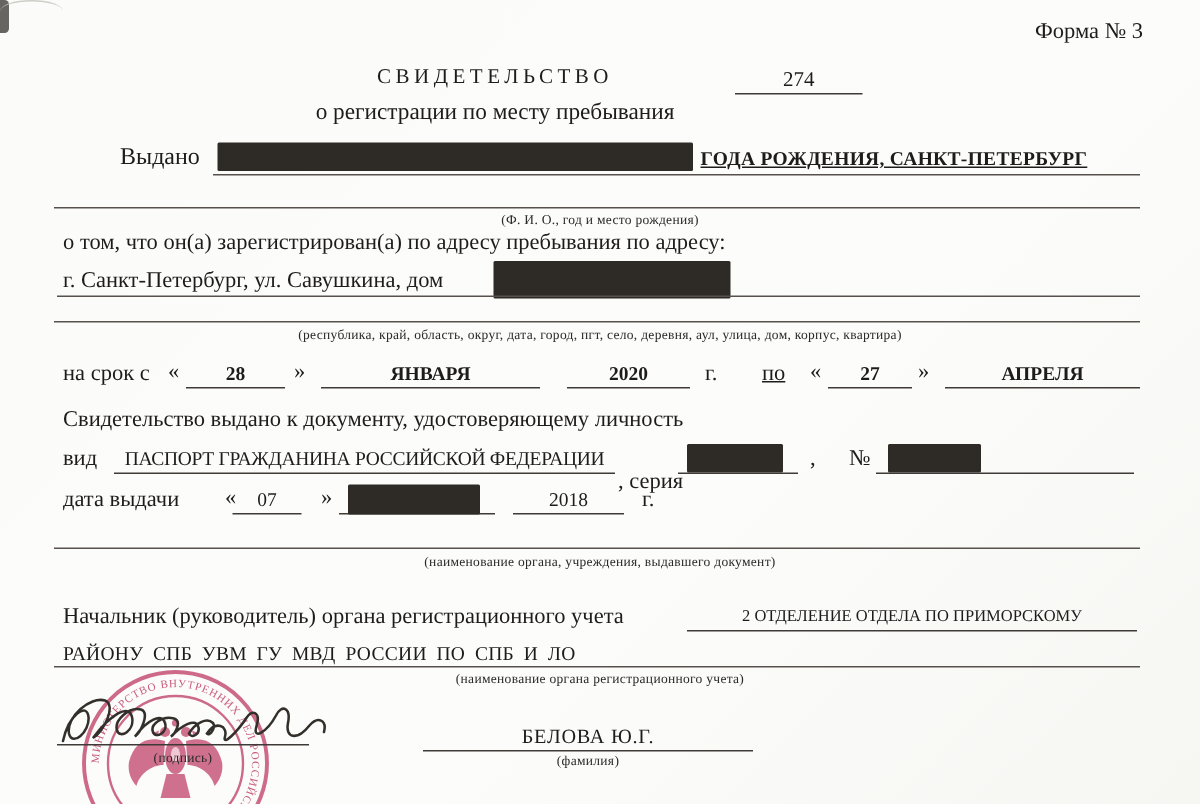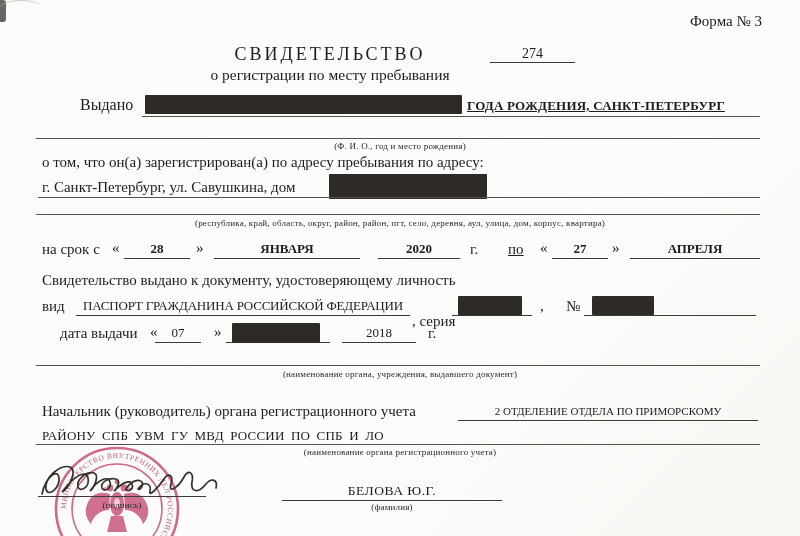--- a/index.html
+++ b/index.html
@@ -25,39 +25,39 @@
 </head>
 <body>
 
 <div class="page">
 
   <div class="abs" style="left:0;top:8;width:6px;height:22px;background:#4b4a46;border-radius:0 3px 3px 0;opacity:.85;"></div>
   <div class="abs" style="left:0;top:184;width:42px;height:14px;border-top:1px solid #c9c8c2;border-radius:50%;opacity:.9;"></div>
 
   <div class="abs fs15" style="right:38px;top:12px;">Форма № 3</div>
 
-  <div class="abs" style="left:165px;top:44px;width:330px;text-align:center;font-size:18px;letter-spacing:3px;">СВИДЕТЕЛЬСТВО</div>
+  <div class="abs" style="left:165px;top:44px;width:330px;text-align:center;font-size:14px;letter-spacing:3px;">СВИДЕТЕЛЬСТВО</div>
   <div class="abs" style="left:490px;top:46px;width:85px;text-align:center;font-size:14px;border-bottom:1.3px solid #3d3a37;">274</div>
   <div class="abs" style="left:130px;top:66px;width:400px;text-align:center;font-size:15.5px;">о регистрации по месту пребывания</div>
 
   <div class="abs fs16" style="left:80px;top:95px;">Выдано</div>
   <div class="abs redact" style="left:145px;top:95px;width:317px;height:19px;"></div>
   <div class="abs boldcaps" style="left:467px;top:98px;">ГОДА РОЖДЕНИЯ, САНКТ-ПЕТЕРБУРГ</div>
   <div class="abs rule" style="left:142px;right:40px;top:116px;"></div>
 
   <div class="abs rule" style="left:36px;right:40px;top:138px;"></div>
   <div class="abs caption" style="left:0;right:0;top:141px;">(Ф. И. О., год и место рождения)</div>
 
   <div class="abs fs15" style="left:42px;top:153px;">о том, что он(а) зарегистрирован(а) по адресу пребывания по адресу:</div>
 
   <div class="abs fs15" style="left:42px;top:178px;">г. Санкт-Петербург, ул. Савушкина, дом</div>
   <div class="abs redact" style="left:329px;top:174px;width:158px;height:25px;"></div>
   <div class="abs rule" style="left:38px;right:40px;top:197px;"></div>
   <div class="abs rule" style="left:36px;right:40px;top:214px;"></div>
-  <div class="abs caption" style="left:0;right:0;top:218px;">(республика, край, область, округ, район, район, пгт, село, деревня, аул, улица, дом, корпус, квартира)</div>
+  <div class="abs caption" style="left:0;right:0;top:218px;">(республика, край, область, округ, дата, город, пгт, село, деревня, аул, улица, дом, корпус, квартира)</div>
 
   <div class="abs fs15 nowrap" style="left:42px;top:240px;">на срок с</div>
   <span class="abs quote" style="left:112px;top:240px;">«</span>
   <div class="abs cell cellbold" style="left:124px;top:240px;width:66px;">28</div>
   <span class="abs quote" style="left:196px;top:240px;">»</span>
   <div class="abs cell cellbold" style="left:214px;top:240px;width:146px;">ЯНВАРЯ</div>
   <div class="abs cell cellbold" style="left:378px;top:240px;width:82px;">2020</div>
   <span class="abs fs15" style="left:470px;top:240px;">г.</span>
   <span class="abs fs15" style="left:508px;top:240px;text-decoration:underline;">по</span>
   <span class="abs quote" style="left:540px;top:240px;">«</span>
@@ -72,21 +72,21 @@
   <div class="abs fs15" style="left:42px;top:297px;">вид</div>
   <div class="abs cell" style="left:76px;top:297px;width:334px;letter-spacing:-.2px;">ПАСПОРТ ГРАЖДАНИНА РОССИЙСКОЙ ФЕДЕРАЦИИ</div>
   <div class="abs fs15" style="left:412px;top:312px;">, серия</div>
   <div class="abs cell" style="left:452px;top:297px;width:80px;"></div>
   <div class="abs redact" style="left:458px;top:296px;width:64px;height:19px;"></div>
   <div class="abs fs15" style="left:540px;top:297px;">,</div>
   <div class="abs fs15" style="left:566px;top:297px;">№</div>
   <div class="abs cell" style="left:584px;top:297px;width:172px;"></div>
   <div class="abs redact" style="left:592px;top:296px;width:62px;height:19px;"></div>
 
-  <div class="abs fs15" style="left:42px;top:324px;margin-left:18px;">дата выдачи</div>
+  <div class="abs fs15" style="left:42px;top:324px;">дата выдачи</div>
   <span class="abs quote" style="left:150px;top:324px;">«</span>
   <div class="abs cell" style="left:155px;top:324px;width:46px;">07</div>
   <span class="abs quote" style="left:214px;top:324px;">»</span>
   <div class="abs cell" style="left:226px;top:324px;width:104px;"></div>
   <div class="abs redact" style="left:232px;top:323px;width:88px;height:20px;"></div>
   <div class="abs cell" style="left:342px;top:324px;width:74px;">2018</div>
   <span class="abs fs15" style="left:428px;top:324px;">г.</span>
 
   <div class="abs rule" style="left:36px;right:40px;top:365px;"></div>
   <div class="abs caption" style="left:0;right:0;top:369px;">(наименование органа, учреждения, выдавшего документ)</div>

